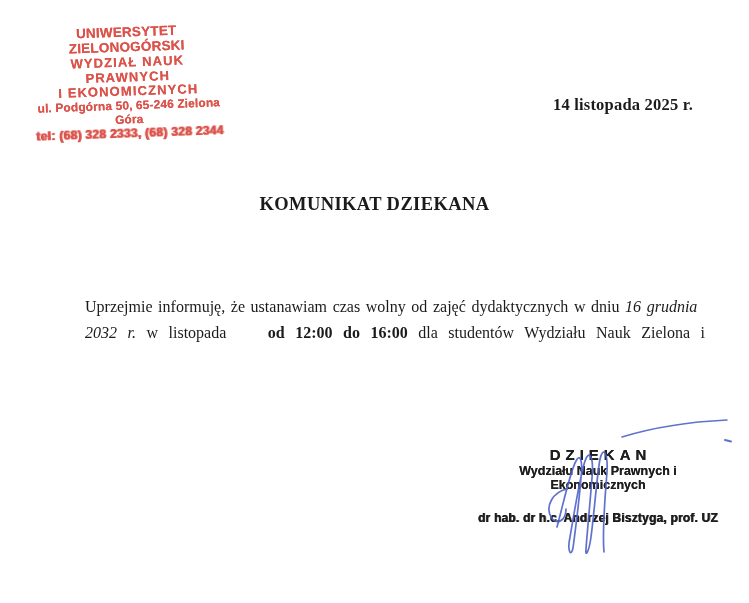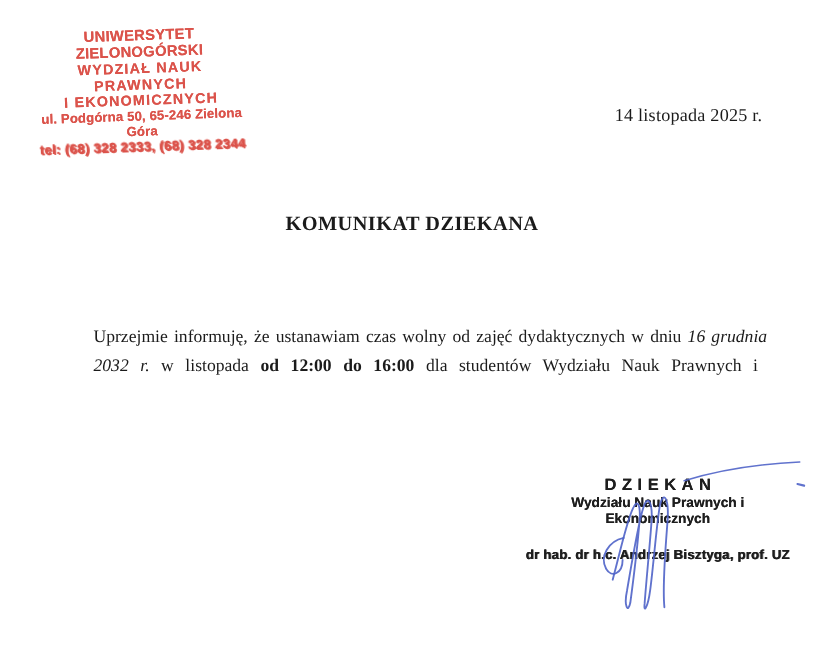--- a/index.html
+++ b/index.html
@@ -42,21 +42,21 @@
     text-shadow: 1px 0.5px 0 var(--stamp-color, #d8453c), 0 0 0.6px var(--stamp-color, #d8453c);
     filter: blur(0.2px);
   }
 
   
   .doc-date {
     position: absolute;
     top: 95px;
     right: 56px;
     font-size: 16.5px;
-    font-weight: 400;
+    font-weight: 700;
     letter-spacing: 0.2px;
   }
 
   
   .doc-title {
     position: absolute;
     top: 194px;
     left: 0;
     width: 749px;
     text-align: center;
@@ -72,27 +72,27 @@
     top: 294px;
     width: 610px;
     font-size: 16px;
     line-height: 25.5px;
   }
   .body-line { white-space: pre; }
   .body-line.l1 { word-spacing: 1.6px; }
   .body-line.l2 { word-spacing: 6.5px; }
   .seg { font-style: normal; font-weight: 400; }
   .seg.italic { font-style: italic; }
-  .seg.bold { font-weight: 700; }
+  .seg.bold { font-weight: 700; margin-left: 31px; }
 
   
   .sig-block {
     position: absolute;
     left: 478px;
-    top: 432px;
+    top: 446px;
     width: 240px;
     text-align: center;
     font-family: "Liberation Sans", sans-serif;
     color: #1e1e1e;
   }
   .sig-role {
     font-size: 15px;
     font-weight: 700;
     letter-spacing: 5px;
     text-indent: 5px;
@@ -145,21 +145,21 @@
     <div class="stamp-l4">ul. Podgórna 50, 65-246 Zielona Góra</div>
     <div class="stamp-l5">tel: (68) 328 2333, (68) 328 2344</div>
   </div>
 
   <div class="doc-date">14 listopada 2025 r.</div>
 
   <div class="doc-title">KOMUNIKAT DZIEKANA</div>
 
   <div class="doc-body">
     <div class="body-line l1"><span class="seg">Uprzejmie informuję, że ustanawiam czas wolny od zajęć dydaktycznych w dniu </span><span class="seg italic">16 grudnia</span></div>
-    <div class="body-line l2"><span class="seg italic">2032 r.</span><span class="seg"> w listopada </span><span class="seg bold">od 12:00 do 16:00</span><span class="seg"> dla studentów Wydziału Nauk Prawnych i</span></div>
+    <div class="body-line l2"><span class="seg italic">2032 r.</span><span class="seg"> w listopada </span><span class="seg bold">od 12:00 do 16:00</span><span class="seg"> dla studentów Wydziału Nauk Zielona i</span></div>
   </div>
 
   <div class="sig-block">
     <div class="sig-role">DZIEKAN</div>
     <div class="sig-faculty">Wydziału Nauk Prawnych i Ekonomicznych</div>
     <div class="sig-name">dr hab. dr h.c. Andrzej Bisztyga, prof. UZ</div>
   </div>
 
   <svg class="ink-svg" viewBox="0 0 749 603">
     <path class="ink-stroke" stroke-width="1.5" d="M 622,437 C 648,429 685,422 727,420"></path>

